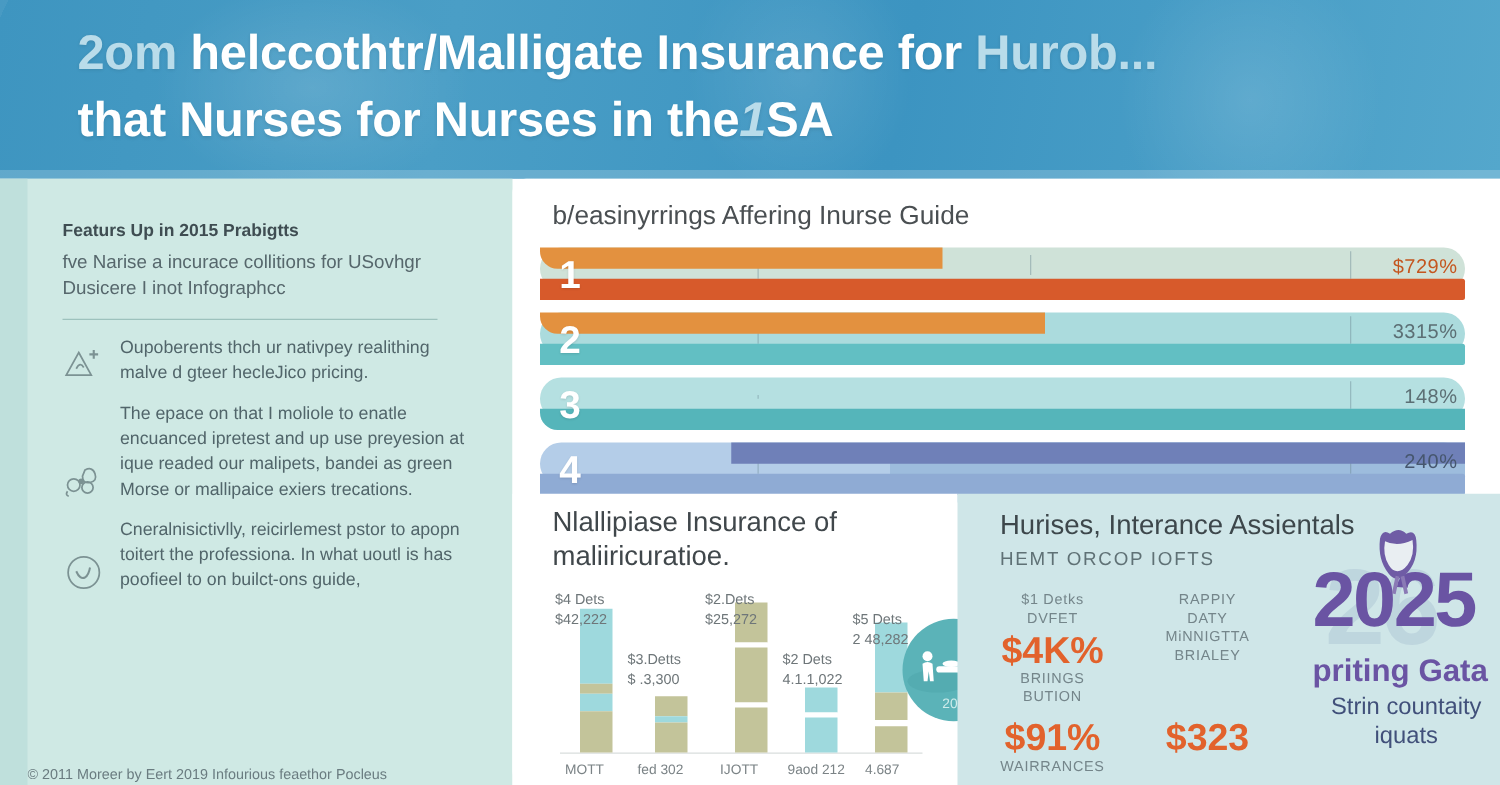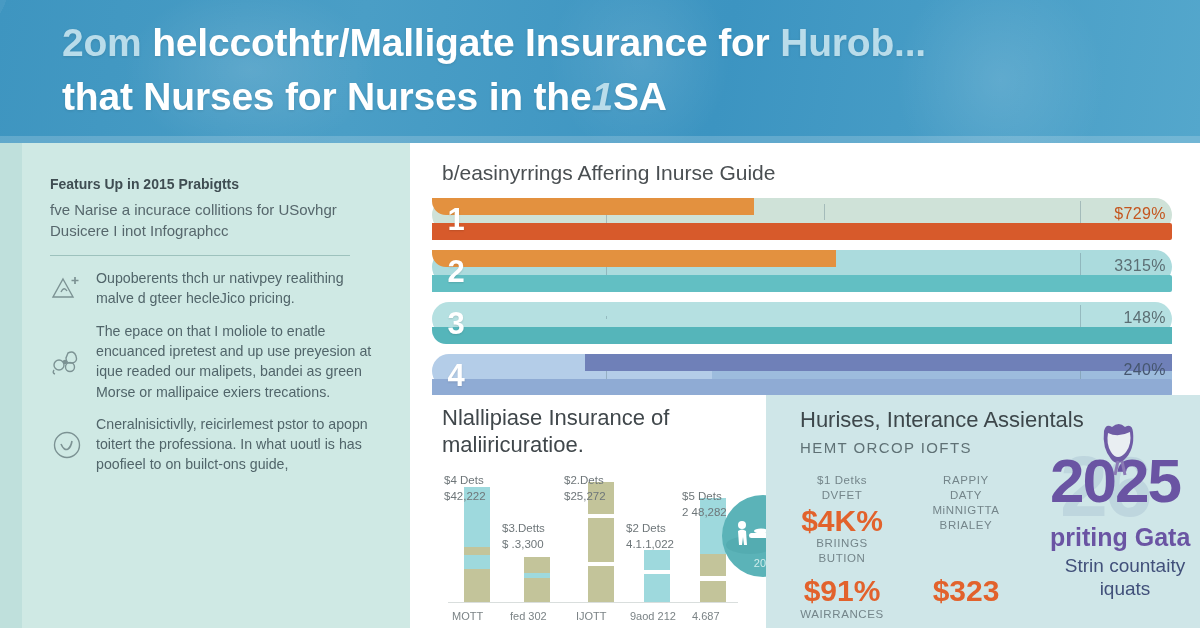--- a/index.html
+++ b/index.html
@@ -40,21 +40,21 @@
     background:#cfe9e4;
     padding:33px 30px 0 50px;
   }
   #sidebar:before{
     content:""; position:absolute; left:0; top:0; width:22px; height:485px;
     background:#bfe0dc;
   }
   .sb-title { font-size:14px; font-weight:bold; color:#3f4d52; line-height:1.25; }
   .sb-sub { font-size:15px; color:#56676c; line-height:1.42; margin-top:5px; }
   .sb-rule { height:1px; background:#9dc2bd; margin:14px 0 12px 0; width:300px; }
-  .sb-item { display:flex; gap:12px; margin-bottom:12px; align-items:center; }
+  .sb-item { display:flex; gap:12px; margin-bottom:12px; align-items:flex-end; }
   .sb-ico { width:34px; min-width:34px; height:34px; opacity:.62; margin-top:2px; }
   .sb-ico svg { width:34px; height:34px; display:block; }
   .sb-txt { font-size:14.2px; color:#51656a; line-height:1.43; }
   #footer-note {
     position:absolute; left:22px; bottom:2px; width:390px;
     font-size:11.5px; color:#6a7c80; white-space:nowrap; overflow:hidden;
   }
 
   
   #main { position:absolute; left:410px; top:143px; width:896px; height:485px; background:#ffffff;border-radius:11px; }
@@ -183,20 +183,21 @@
     <span class="sb-ico">
       <svg viewBox="0 0 34 34" fill="none" stroke="#4a5e63" stroke-width="1.4">
         <circle cx="17" cy="17" r="12.5"></circle>
         <path d="M11 16 q3 7 7 5 q3 -2 4 -8" stroke-width="1.6"></path>
       </svg>
     </span>
     <span class="sb-txt">Cneralnisictivlly, reicirlemest pstor to apopn toitert the professiona. In what uoutl is has poofieel to on builct-ons guide,</span>
   </div>
 
 
+  <div id="footer-note">© 2011  Moreer by Eert  2019 Infourious feaethor Pocleus</div>
 </div>
 
 <div id="main">
 
   <div class="bars-title">b/easinyrrings Affering Inurse Guide</div>
 
   <div class="bar-row" style="top:55px;">
     <div class="bar-track" style="background:#cfe2d8;"></div>
     <div class="tick" style="left:174px;"></div>
     <div class="tick t2" style="left:392px;"></div>

